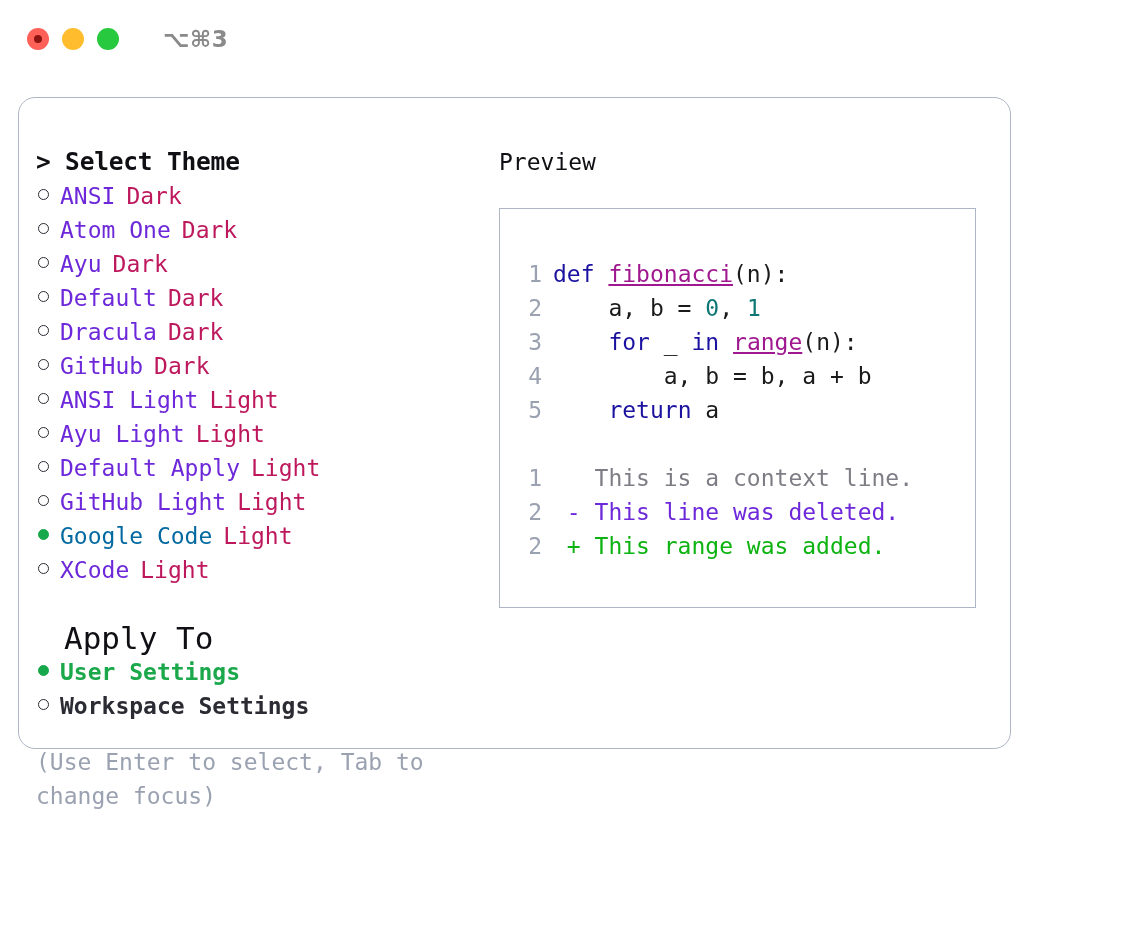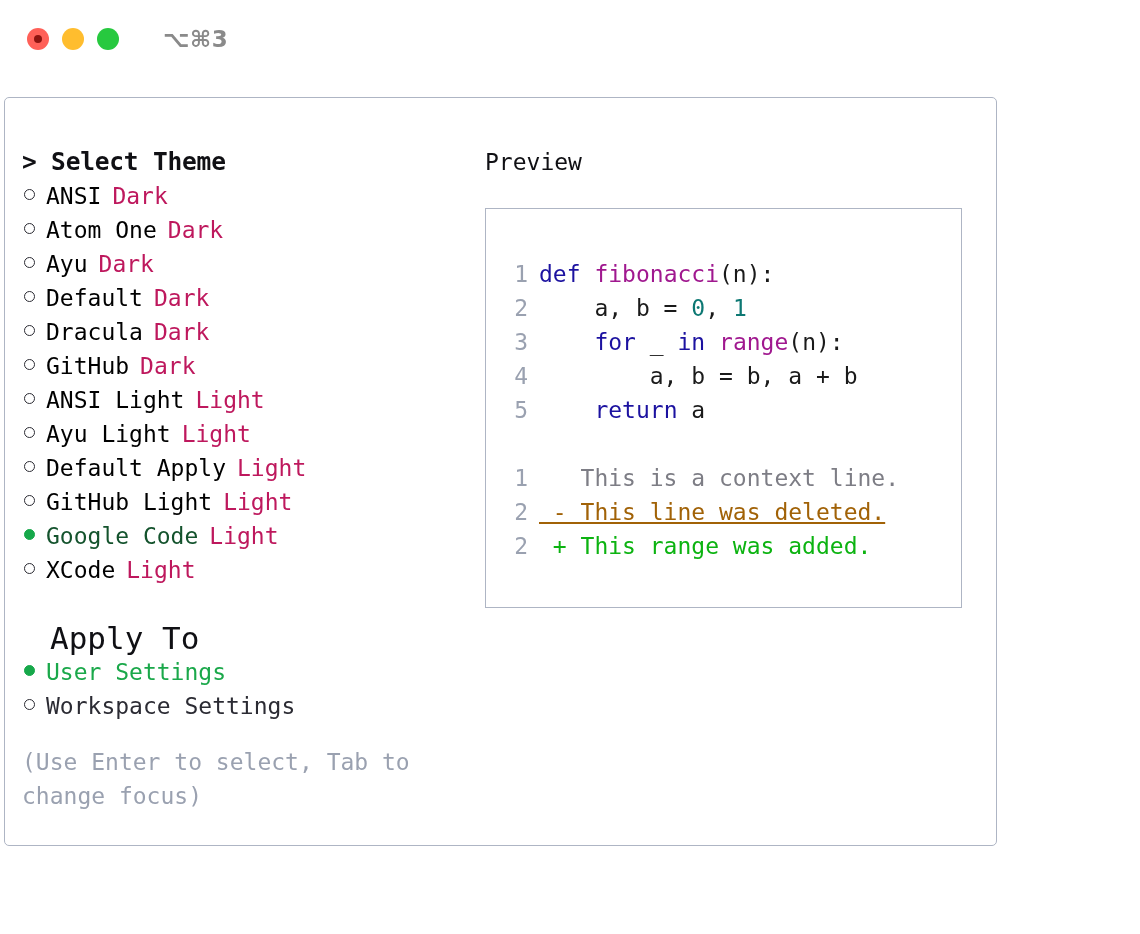--- a/index.html
+++ b/index.html
@@ -63,26 +63,26 @@
     font-size: 23px;
     font-weight: 700;
     letter-spacing: 0.5px;
     color: #8a8a8a;
     white-space: pre;
   }
 
   
   #main-panel {
     position: absolute;
-    left: 4px;
+    left: 18px;
     top: 97px;
     width: 993px;
-    height: 749px;
+    height: 652px;
     border: 1.6px solid #aeb5c4;
-    border-radius: 5px;
+    border-radius: 17px;
     background: #ffffff;
   }
 
   #panel-inner {
     position: absolute;
     left: 0; top: 0;
     width: 100%; height: 100%;
     display: flex;
   }
 
@@ -129,24 +129,24 @@
   .bullet.off i {
     border: 1.7px solid #2b2b33;
     background: transparent;
   }
   .bullet.on i {
     background: #16a84a;
     border: 1.7px solid #16a84a;
   }
 
   .theme-name {
-    color: #000000;
+    color: #6d28d9;
   }
   .theme-row.selected .theme-name {
-    color: #14532d;
+    color: #0369a1;
   }
   .theme-variant {
     color: #be185d;
     margin-left: 11px;
   }
 
   .section-gap { height: 34px; }
 
   .section-label {
     font-size: 31px;
@@ -157,20 +157,21 @@
     white-space: pre;
   }
 
   .apply-row {
     display: flex;
     align-items: baseline;
     line-height: 34px;
     height: 34px;
     white-space: pre;
     font-size: 23px;
+    font-weight: bold;
   }
   .apply-name { color: #2b2b33; }
   .apply-row.selected .apply-name { color: #1aa84a; }
 
   #hint-text {
     margin-top: 22px;
     font-size: 23px;
     line-height: 34px;
     color: #9aa1b0;
     width: 420px;
@@ -217,28 +218,28 @@
   .lineno {
     color: #9aa1b0;
     width: 26px;
     text-align: right;
     flex: 0 0 auto;
     margin-right: 11px;
   }
   .code-text { white-space: pre; }
 
   .tok-kw   { color: #1c12a0; }
-  .tok-fn   { color: #a0188f; }
+  .tok-fn   { color: #a0188f; text-decoration: underline; }
   .tok-num  { color: #0d7873; }
   .tok-pl   { color: #1a1a1a; }
 
   .blank-line { height: 34px; }
 
   .diff-ctx { color: #7d7d85; }
-  .diff-del { color: #a16207; text-decoration: underline; }
+  .diff-del { color: #6d28d9; }
   .diff-add { color: #0cb311; }
 </style>
 </head>
 <body>
 
 <div id="app-window">
 
   <div id="titlebar">
     <div class="traffic-lights">
       <span class="tl tl-close"></span>

